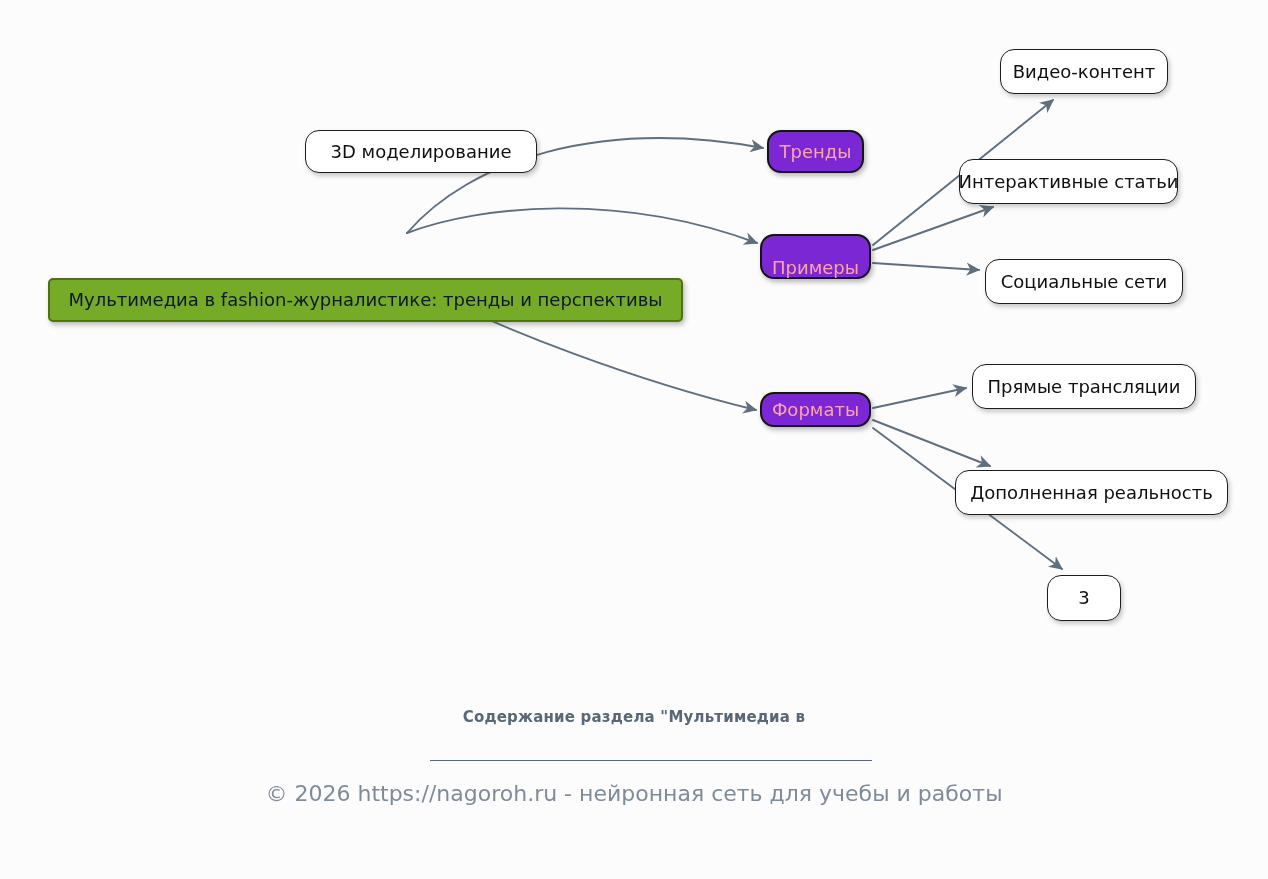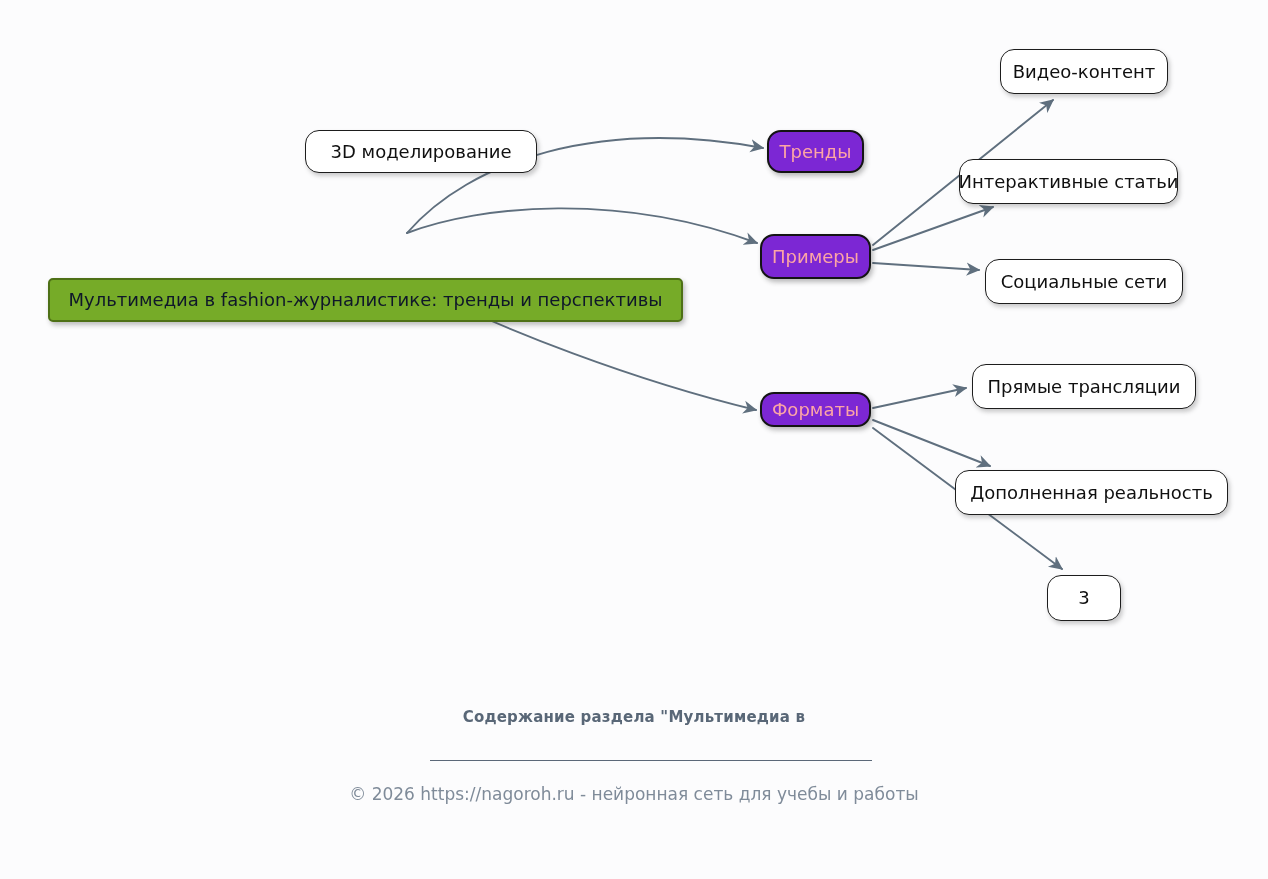--- a/index.html
+++ b/index.html
@@ -71,21 +71,21 @@
     position: absolute;
     height: 0;
     border-top: 1.4px solid #5b6878;
   }
   .footer-credit {
     position: absolute;
     left: 0;
     width: 1268px;
     text-align: center;
     color: #7f8b99;
-    font-size: 17px;
+    font-size: 22px;
     line-height: 20px;
   }
 </style>
 </head>
 <body>
 
 <div id="canvas" style="background: rgb(252, 252, 253);">
 
   <svg id="edges" viewBox="0 0 1268 879" xmlns="http://www.w3.org/2000/svg">
     <defs>
@@ -109,21 +109,21 @@
   <div id="node-layer">
       <div class="node root" style="left: 48px; top: 234px; width: 635px; height: 44px; background: rgb(118, 171, 40); border-color: rgb(78, 112, 22);">
         <span>Мультимедиа в fashion-журналистике: тренды и перспективы</span>
       </div>
       <div class="node leaf" style="left: 261px; top: 130px; width: 232px; height: 43px; margin-left: 44px;">
         <span>3D моделирование</span>
       </div>
       <div class="node branch" style="left: 767px; top: 130px; width: 97px; height: 43px; background: rgb(124, 39, 212);">
         <span>Тренды</span>
       </div>
-      <div class="node branch" style="left: 760px; top: 234px; width: 111px; height: 45px; background: rgb(124, 39, 212);">
+      <div class="node branch" style="left: 760px; top: 234px; width: 111px; height: 45px; background: rgb(124, 39, 212); align-items: flex-end;">
         <span>Примеры</span>
       </div>
       <div class="node leaf" style="left: 1000px; top: 49px; width: 168px; height: 45px;">
         <span>Видео-контент</span>
       </div>
       <div class="node leaf" style="left: 959px; top: 159px; width: 219px; height: 45px;">
         <span>Интерактивные статьи</span>
       </div>
       <div class="node leaf" style="left: 985px; top: 259px; width: 198px; height: 45px;">
         <span>Социальные сети</span>

